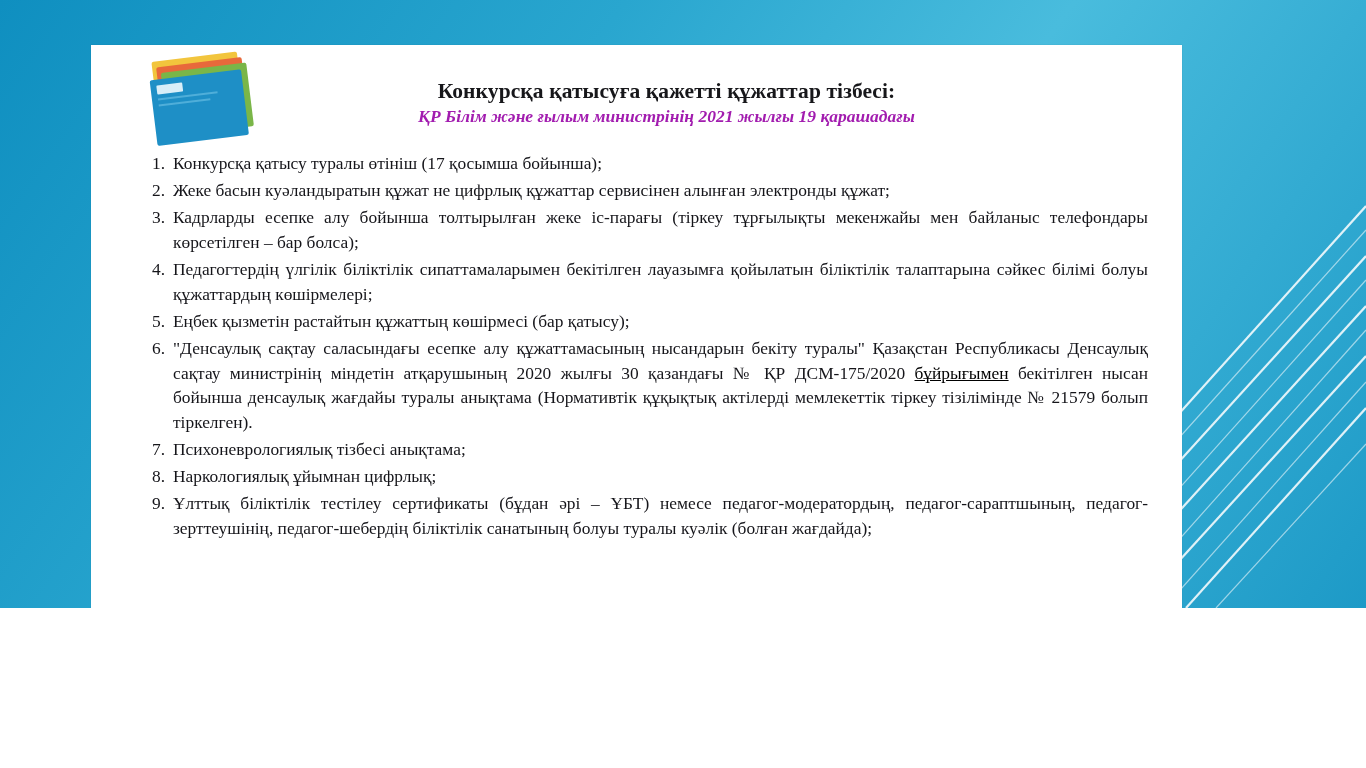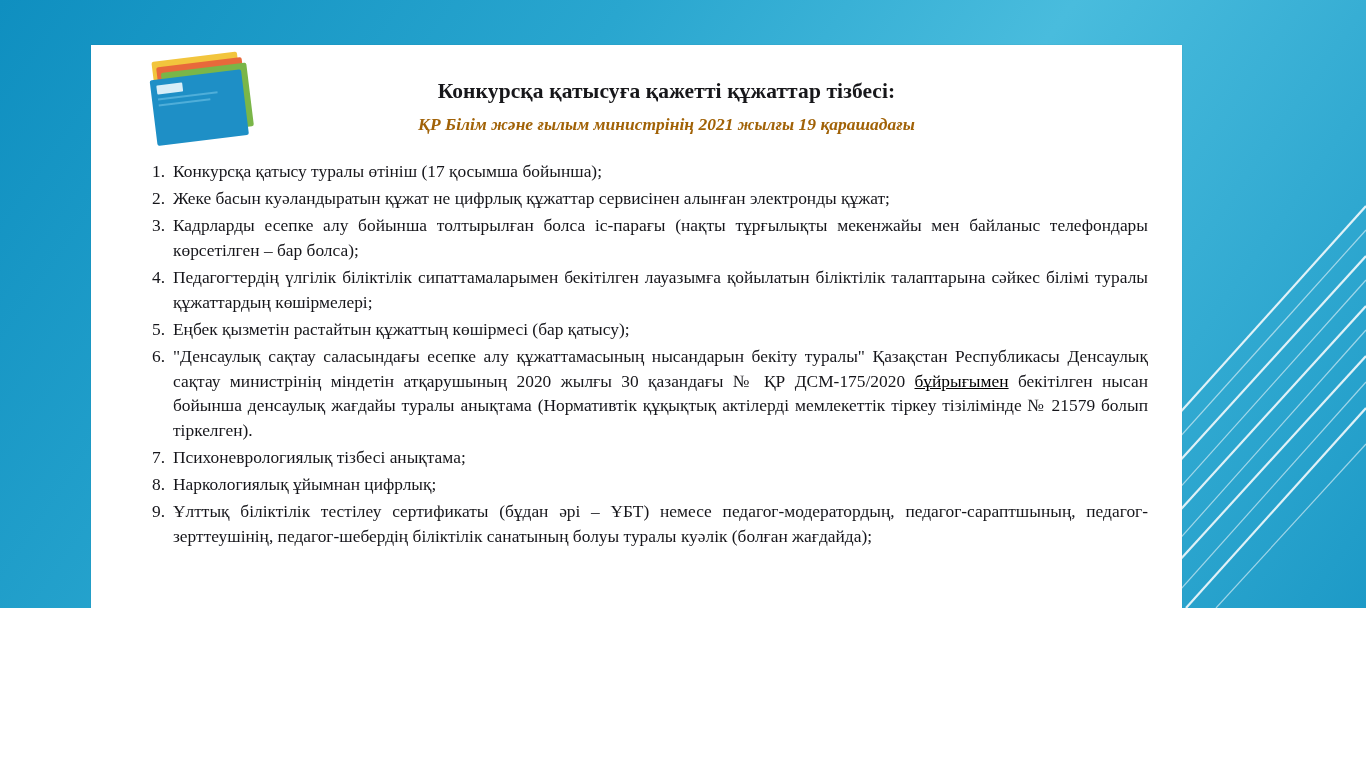--- a/index.html
+++ b/index.html
@@ -67,22 +67,22 @@
     font-weight: bold;
     font-size: 21.5px;
     color: #17171a;
     letter-spacing: 0.1px;
   }
   .subtitle {
     font-family: "Liberation Serif", serif;
     font-style: italic;
     font-weight: bold;
     font-size: 17.5px;
-    color: #a16207;
-    margin-top: 8px;
+    color: #a21caf;
+    margin-top: 0;
     line-height: 1.45;
   }
 
   .list {
     margin: 22px 6px 0 16px;
     font-size: 17.4px;
     color: #15151a;
     line-height: 1.43;
   }
   .item {
@@ -164,26 +164,26 @@
           <div class="txt">Конкурсқа қатысу туралы өтініш (17 қосымша бойынша);</div>
         </div>
 
         <div class="item">
           <div class="num">2.</div>
           <div class="txt">Жеке басын куәландыратын құжат не цифрлық құжаттар сервисінен алынған электронды құжат;</div>
         </div>
 
         <div class="item">
           <div class="num">3.</div>
-          <div class="txt j">Кадрларды есепке алу бойынша толтырылған болса іс-парағы (нақты тұрғылықты мекенжайы мен байланыс телефондары көрсетілген – бар болса);</div>
+          <div class="txt j">Кадрларды есепке алу бойынша толтырылған жеке іс-парағы (тіркеу тұрғылықты мекенжайы мен байланыс телефондары көрсетілген – бар болса);</div>
         </div>
 
         <div class="item">
           <div class="num">4.</div>
-          <div class="txt j">Педагогтердің үлгілік біліктілік сипаттамаларымен бекітілген лауазымға қойылатын біліктілік талаптарына сәйкес білімі туралы құжаттардың көшірмелері;</div>
+          <div class="txt j">Педагогтердің үлгілік біліктілік сипаттамаларымен бекітілген лауазымға қойылатын біліктілік талаптарына сәйкес білімі болуы құжаттардың көшірмелері;</div>
         </div>
 
         <div class="item">
           <div class="num">5.</div>
           <div class="txt">Еңбек қызметін растайтын құжаттың көшірмесі (бар қатысу);</div>
         </div>
 
         <div class="item">
           <div class="num">6.</div>
           <div class="txt j"><span>"Денсаулық сақтау саласындағы есепке алу құжаттамасының нысандарын бекіту туралы" Қазақстан Республикасы Денсаулық сақтау министрінің міндетін атқарушының 2020 жылғы 30 қазандағы № ҚР ДСМ-175/2020 </span><a class="lnk" href="#">бұйрығымен</a><span> бекітілген нысан бойынша денсаулық жағдайы туралы анықтама (Нормативтік құқықтық актілерді мемлекеттік тіркеу тізілімінде № 21579 болып тіркелген).</span></div>

